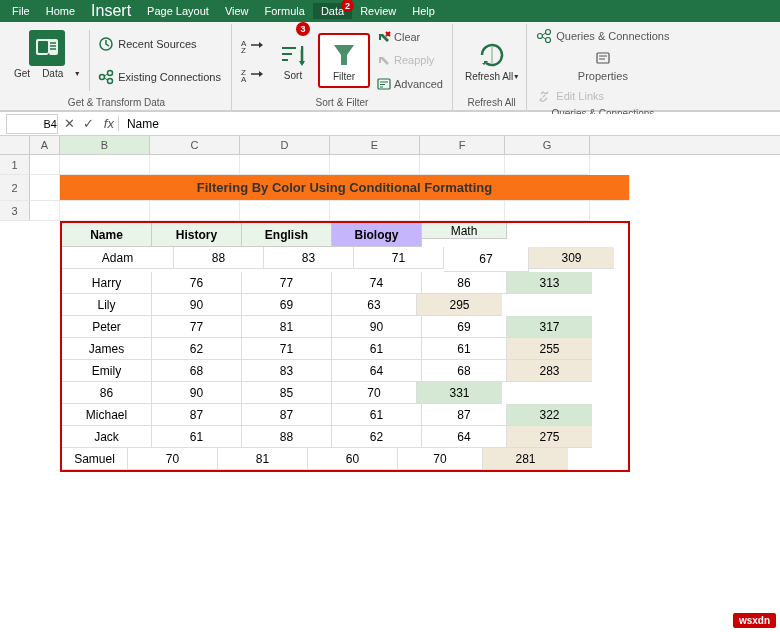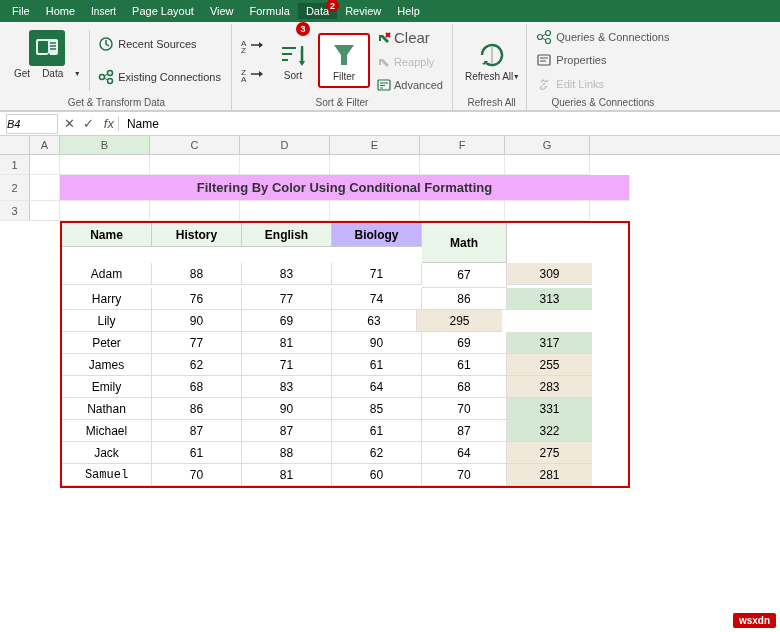--- a/index.html
+++ b/index.html
@@ -4,21 +4,21 @@
   <style>
     * { margin: 0; padding: 0; box-sizing: border-box; }
     body { font-family: 'Segoe UI', Arial, sans-serif; font-size: 12px; background: #fff; width: 780px; height: 632px; overflow: hidden; }
   </style>
 </head>
 <body>
 
 <div style="display:flex;align-items:center;background:#217346;height:22px;padding:0 4px;">
   <span style="color:#fff;font-size:11px;padding:2px 8px;cursor:pointer;">File</span>
   <span style="color:#fff;font-size:11px;padding:2px 8px;cursor:pointer;">Home</span>
-  <span style="color:#fff;font-size:10px;padding:2px 8px;cursor:pointer;">Insert</span>
+  <span style="color:#fff;font-size:16px;padding:2px 8px;cursor:pointer;">Insert</span>
   <span style="color:#fff;font-size:11px;padding:2px 8px;cursor:pointer;">Page Layout</span>
   <span style="color:#fff;font-size:11px;padding:2px 8px;cursor:pointer;">View</span>
   <span style="color:#fff;font-size:11px;padding:2px 8px;cursor:pointer;">Formula</span>
   <span style="color:#fff;font-size:11px;padding:2px 8px;cursor:pointer;background:#185a36;position:relative;">
     <span>Data</span>
     <span style="position:absolute;top:-4px;right:-2px;background:#c00;color:#fff;border-radius:50%;width:13px;height:13px;font-size:9px;display:inline-flex;align-items:center;justify-content:center;font-weight:bold;">2</span>
   </span>
   <span style="color:#fff;font-size:11px;padding:2px 8px;cursor:pointer;">Review</span>
   <span style="color:#fff;font-size:11px;padding:2px 8px;cursor:pointer;">Help</span>
 </div>
@@ -117,21 +117,21 @@
             <div style="width:32px;height:32px;display:flex;align-items:center;justify-content:center;">
               <svg width="28" height="28" viewBox="0 0 28 28">
                 <polygon points="4,4 24,4 17,14 17,24 11,24 11,14" fill="#217346" opacity="0.8"></polygon>
               </svg>
             </div>
             <span style="font-size:10px;color:#333;">Filter</span>
           </div>
         </div>
 
         <div style="display:flex;flex-direction:column;justify-content:space-around;height:100%;gap:2px;">
-          <div style="display:flex;align-items:center;gap:3px;font-size:15px;color:#555;cursor:pointer;padding:2px 3px;border-radius:2px;">
+          <div style="display:flex;align-items:center;gap:3px;font-size:11px;color:#555;cursor:pointer;padding:2px 3px;border-radius:2px;">
             <svg width="14" height="14" viewBox="0 0 14 14">
               <polygon points="2,4 6,4 12,10 10,12 4,6 4,10 2,10" fill="#217346"></polygon>
               <line x1="9" y1="2" x2="13" y2="6" stroke="#c00" stroke-width="2"></line>
               <line x1="13" y1="2" x2="9" y2="6" stroke="#c00" stroke-width="2"></line>
             </svg>
             <span>Clear</span>
           </div>
           <div style="display:flex;align-items:center;gap:3px;font-size:11px;color:#bbb;cursor:not-allowed;padding:2px 3px;border-radius:2px;">
             <svg width="14" height="14" viewBox="0 0 14 14">
               <polygon points="2,4 6,4 12,10 10,12 4,6 4,10 2,10" fill="#bbb"></polygon>
@@ -174,21 +174,21 @@
         <div style="display:flex;align-items:center;gap:4px;font-size:11px;color:#555;cursor:pointer;padding:2px 3px;border-radius:2px;">
           <svg width="16" height="16" viewBox="0 0 16 16">
             <circle cx="4" cy="8" r="2.5" fill="none" stroke="#217346" stroke-width="1.2"></circle>
             <circle cx="12" cy="4" r="2.5" fill="none" stroke="#217346" stroke-width="1.2"></circle>
             <circle cx="12" cy="12" r="2.5" fill="none" stroke="#217346" stroke-width="1.2"></circle>
             <line x1="6.5" y1="7" x2="9.5" y2="5" stroke="#555" stroke-width="1"></line>
             <line x1="6.5" y1="9" x2="9.5" y2="11" stroke="#555" stroke-width="1"></line>
           </svg>
           <span>Queries &amp; Connections</span>
         </div>
-        <div style="display:flex;align-items:center;gap:4px;font-size:11px;color:#555;cursor:pointer;padding:2px 3px;border-radius:2px;">
+        <div style="display:flex;align-items:center;gap:4px;font-size:11px;color:#555;cursor:pointer;padding:2px 3px;border-radius:2px;flex-direction:column;">
           <svg width="16" height="16" viewBox="0 0 16 16">
             <rect x="2" y="3" width="12" height="10" rx="1" fill="none" stroke="#555" stroke-width="1.2"></rect>
             <line x1="4" y1="6" x2="12" y2="6" stroke="#555" stroke-width="1"></line>
             <line x1="4" y1="9" x2="10" y2="9" stroke="#555" stroke-width="1"></line>
           </svg>
           <span>Properties</span>
         </div>
         <div style="display:flex;align-items:center;gap:4px;font-size:11px;color:#bbb;cursor:not-allowed;padding:2px 3px;border-radius:2px;">
           <svg width="16" height="16" viewBox="0 0 16 16">
             <path d="M6,10 L4,12 A3,3 0 0,0 9,12 L11,10" fill="none" stroke="#bbb" stroke-width="1.2"></path>
@@ -197,21 +197,21 @@
           </svg>
           <span>Edit Links</span>
         </div>
       </div>
       <div style="font-size:10px;color:#555;text-align:center;padding:2px 0;">Queries &amp; Connections</div>
     </div>
   </div>
 </div>
 
 <div style="display:flex;align-items:center;height:24px;border-bottom:1px solid #d0d0d0;background:#fff;padding:0 6px;gap:4px;">
-  <div style="width:52px;height:20px;border:1px solid #d0d0d0;font-size:11px;text-align:center;line-height:20px;background:#fff;display:flex;align-items:center;justify-content:flex-start;font-style:italic;">
+  <div style="width:52px;height:20px;border:1px solid #d0d0d0;font-size:11px;text-align:center;line-height:20px;background:#fff;display:flex;align-items:center;justify-content:flex-end;">
     <span>B4</span>
   </div>
   <div style="color:#555;font-size:13px;padding:0 2px;">✕</div>
   <div style="color:#555;font-size:13px;padding:0 2px;">✓</div>
   <div style="font-size:13px;color:#555;font-style:italic;padding:0 4px;border-right:1px solid #d0d0d0;margin-right:4px;">fx</div>
   <input type="text" style="flex: 1 1 0%; height: 20px; border: none; outline: none; font-size: 12px;" value="Name">
 </div>
 
 <div style="display:flex;flex-direction:column;overflow:hidden;">
 
@@ -233,21 +233,21 @@
     <div style="width:90px;height:20px;border-right:1px solid #e8e8e8;border-bottom:1px solid #e8e8e8;"></div>
     <div style="width:90px;height:20px;border-right:1px solid #e8e8e8;border-bottom:1px solid #e8e8e8;"></div>
     <div style="width:90px;height:20px;border-right:1px solid #e8e8e8;border-bottom:1px solid #e8e8e8;"></div>
     <div style="width:85px;height:20px;border-right:1px solid #e8e8e8;border-bottom:1px solid #e8e8e8;"></div>
     <div style="width:85px;height:20px;border-right:1px solid #e8e8e8;border-bottom:1px solid #e8e8e8;"></div>
   </div>
 
   <div style="display:flex;">
     <div style="width:30px;min-width:30px;height:26px;border-right:1px solid #ccc;border-bottom:1px solid #e8e8e8;display:flex;align-items:center;justify-content:center;font-size:11px;color:#555;background:#f3f3f3;">2</div>
     <div style="width:30px;min-width:30px;height:26px;border-right:1px solid #e8e8e8;border-bottom:1px solid #e8e8e8;"></div>
-    <div style="width:570px;height:26px;border-right:1px solid #e8e8e8;border-bottom:1px solid #e8e8e8;background:#f0abfc;display:flex;align-items:center;justify-content:center;">
+    <div style="width:570px;height:26px;border-right:1px solid #e8e8e8;border-bottom:1px solid #e8e8e8;background:#f97316;display:flex;align-items:center;justify-content:center;">
       <span style="font-size:13px;font-weight:bold;color:#333;">Filtering By Color Using Conditional Formatting</span>
     </div>
   </div>
 
   <div style="display:flex;">
     <div style="width:30px;min-width:30px;height:20px;border-right:1px solid #ccc;border-bottom:1px solid #e8e8e8;display:flex;align-items:center;justify-content:center;font-size:11px;color:#555;background:#f3f3f3;">3</div>
     <div style="width:30px;height:20px;border-right:1px solid #e8e8e8;border-bottom:1px solid #e8e8e8;"></div>
     <div style="width:90px;height:20px;border-right:1px solid #e8e8e8;border-bottom:1px solid #e8e8e8;"></div>
     <div style="width:90px;height:20px;border-right:1px solid #e8e8e8;border-bottom:1px solid #e8e8e8;"></div>
     <div style="width:90px;height:20px;border-right:1px solid #e8e8e8;border-bottom:1px solid #e8e8e8;"></div>
@@ -265,28 +265,28 @@
       </div>
       <div style="width:90px;height:24px;background:#e8f5e8;border-right:1px solid #ccc;border-bottom:1px solid #ccc;display:flex;align-items:center;justify-content:center;font-weight:bold;font-size:12px;">
         <span>History</span>
       </div>
       <div style="width:90px;height:24px;background:#e8f5e8;border-right:1px solid #ccc;border-bottom:1px solid #ccc;display:flex;align-items:center;justify-content:center;font-weight:bold;font-size:12px;">
         <span>English</span>
       </div>
       <div style="width:90px;height:24px;background:#c4b5fd;border-right:1px solid #ccc;border-bottom:1px solid #ccc;display:flex;align-items:center;justify-content:center;font-weight:bold;font-size:12px;">
         <span>Biology</span>
       </div>
-      <div style="width:85px;height:40px;background:#e8f5e8;border-right:1px solid #ccc;border-bottom:1px solid #ccc;display:flex;align-items:center;justify-content:center;font-weight:bold;font-size:12px;">
+      <div style="width:85px;height:16px;background:#e8f5e8;border-right:1px solid #ccc;border-bottom:1px solid #ccc;display:flex;align-items:center;justify-content:center;font-weight:normal;font-size:12px;">
         <span>Math</span>
       </div>
     </div>
 
     <div id="table-rows">
         <div style="display: flex;">
-    <div style="width:90px;height:22px;border-right:1px solid #ddd;border-bottom:1px solid #ddd;display:flex;align-items:center;justify-content:center;font-size:12px;">Adam</div>
+    <div style="width:112px;height:22px;border-right:1px solid #ddd;border-bottom:1px solid #ddd;display:flex;align-items:center;justify-content:center;font-size:12px;">Adam</div>
     <div style="width:90px;height:22px;border-right:1px solid #ddd;border-bottom:1px solid #ddd;display:flex;align-items:center;justify-content:center;font-size:12px;">88</div>
     <div style="width:90px;height:22px;border-right:1px solid #ddd;border-bottom:1px solid #ddd;display:flex;align-items:center;justify-content:center;font-size:12px;">83</div>
     <div style="width:90px;height:22px;border-right:1px solid #ddd;border-bottom:1px solid #ddd;display:flex;align-items:center;justify-content:center;font-size:12px;">71</div>
     <div style="width:85px;height:25px;border-right:1px solid #ddd;border-bottom:1px solid #ddd;display:flex;align-items:center;justify-content:center;font-size:12px;">67</div>
     <div style="width:85px;height:22px;border-bottom:1px solid #ddd;background:#f0e8d8;display:flex;align-items:center;justify-content:center;font-size:12px;">309</div>
   </div>
         <div style="display: flex;">
     <div style="width:90px;height:22px;border-right:1px solid #ddd;border-bottom:1px solid #ddd;display:flex;align-items:center;justify-content:center;font-size:12px;">Harry</div>
     <div style="width:90px;height:22px;border-right:1px solid #ddd;border-bottom:1px solid #ddd;display:flex;align-items:center;justify-content:center;font-size:12px;">76</div>
     <div style="width:90px;height:22px;border-right:1px solid #ddd;border-bottom:1px solid #ddd;display:flex;align-items:center;justify-content:center;font-size:12px;">77</div>
@@ -319,21 +319,20 @@
   </div>
         <div style="display: flex;">
     <div style="width:90px;height:22px;border-right:1px solid #ddd;border-bottom:1px solid #ddd;display:flex;align-items:center;justify-content:center;font-size:12px;">Emily</div>
     <div style="width:90px;height:22px;border-right:1px solid #ddd;border-bottom:1px solid #ddd;display:flex;align-items:center;justify-content:center;font-size:12px;">68</div>
     <div style="width:90px;height:22px;border-right:1px solid #ddd;border-bottom:1px solid #ddd;display:flex;align-items:center;justify-content:center;font-size:12px;">83</div>
     <div style="width:90px;height:22px;border-right:1px solid #ddd;border-bottom:1px solid #ddd;display:flex;align-items:center;justify-content:center;font-size:12px;">64</div>
     <div style="width:85px;height:22px;border-right:1px solid #ddd;border-bottom:1px solid #ddd;display:flex;align-items:center;justify-content:center;font-size:12px;">68</div>
     <div style="width:85px;height:22px;border-bottom:1px solid #ddd;background:#f0e8d8;display:flex;align-items:center;justify-content:center;font-size:12px;">283</div>
   </div>
         <div style="display: flex;">
-    <div style="width:90px;height:22px;border-right:1px solid #ddd;border-bottom:1px solid #ddd;display:flex;align-items:center;justify-content:center;font-size:12px;">Nathan</div>
     <div style="width:90px;height:22px;border-right:1px solid #ddd;border-bottom:1px solid #ddd;display:flex;align-items:center;justify-content:center;font-size:12px;">86</div>
     <div style="width:90px;height:22px;border-right:1px solid #ddd;border-bottom:1px solid #ddd;display:flex;align-items:center;justify-content:center;font-size:12px;">90</div>
     <div style="width:90px;height:22px;border-right:1px solid #ddd;border-bottom:1px solid #ddd;display:flex;align-items:center;justify-content:center;font-size:12px;">85</div>
     <div style="width:85px;height:22px;border-right:1px solid #ddd;border-bottom:1px solid #ddd;display:flex;align-items:center;justify-content:center;font-size:12px;">70</div>
     <div style="width:85px;height:22px;border-bottom:1px solid #ddd;background:#d4e8d4;display:flex;align-items:center;justify-content:center;font-size:12px;">331</div>
   </div>
         <div style="display: flex;">
     <div style="width:90px;height:22px;border-right:1px solid #ddd;border-bottom:1px solid #ddd;display:flex;align-items:center;justify-content:center;font-size:12px;">Michael</div>
     <div style="width:90px;height:22px;border-right:1px solid #ddd;border-bottom:1px solid #ddd;display:flex;align-items:center;justify-content:center;font-size:12px;">87</div>
     <div style="width:90px;height:22px;border-right:1px solid #ddd;border-bottom:1px solid #ddd;display:flex;align-items:center;justify-content:center;font-size:12px;">87</div>
@@ -343,21 +342,21 @@
   </div>
         <div style="display: flex;">
     <div style="width:90px;height:22px;border-right:1px solid #ddd;border-bottom:1px solid #ddd;display:flex;align-items:center;justify-content:center;font-size:12px;">Jack</div>
     <div style="width:90px;height:22px;border-right:1px solid #ddd;border-bottom:1px solid #ddd;display:flex;align-items:center;justify-content:center;font-size:12px;">61</div>
     <div style="width:90px;height:22px;border-right:1px solid #ddd;border-bottom:1px solid #ddd;display:flex;align-items:center;justify-content:center;font-size:12px;">88</div>
     <div style="width:90px;height:22px;border-right:1px solid #ddd;border-bottom:1px solid #ddd;display:flex;align-items:center;justify-content:center;font-size:12px;">62</div>
     <div style="width:85px;height:22px;border-right:1px solid #ddd;border-bottom:1px solid #ddd;display:flex;align-items:center;justify-content:center;font-size:12px;">64</div>
     <div style="width:85px;height:22px;border-bottom:1px solid #ddd;background:#f0e8d8;display:flex;align-items:center;justify-content:center;font-size:12px;">275</div>
   </div>
         <div style="display: flex;">
-    <div style="width:90px;height:22px;border-right:1px solid #ddd;border-bottom:1px solid #ddd;display:flex;align-items:center;justify-content:center;font-size:12px;font-family:Liberation Mono, monospace;">Samuel</div>
+    <div style="width:66px;height:22px;border-right:1px solid #ddd;border-bottom:1px solid #ddd;display:flex;align-items:center;justify-content:center;font-size:12px;">Samuel</div>
     <div style="width:90px;height:22px;border-right:1px solid #ddd;border-bottom:1px solid #ddd;display:flex;align-items:center;justify-content:center;font-size:12px;">70</div>
     <div style="width:90px;height:22px;border-right:1px solid #ddd;border-bottom:1px solid #ddd;display:flex;align-items:center;justify-content:center;font-size:12px;">81</div>
     <div style="width:90px;height:22px;border-right:1px solid #ddd;border-bottom:1px solid #ddd;display:flex;align-items:center;justify-content:center;font-size:12px;">60</div>
     <div style="width:85px;height:22px;border-right:1px solid #ddd;border-bottom:1px solid #ddd;display:flex;align-items:center;justify-content:center;font-size:12px;">70</div>
     <div style="width:85px;height:22px;border-bottom:1px solid #ddd;background:#f0e8d8;display:flex;align-items:center;justify-content:center;font-size:12px;">281</div>
   </div>
       </div>
   </div>
 </div>
 

